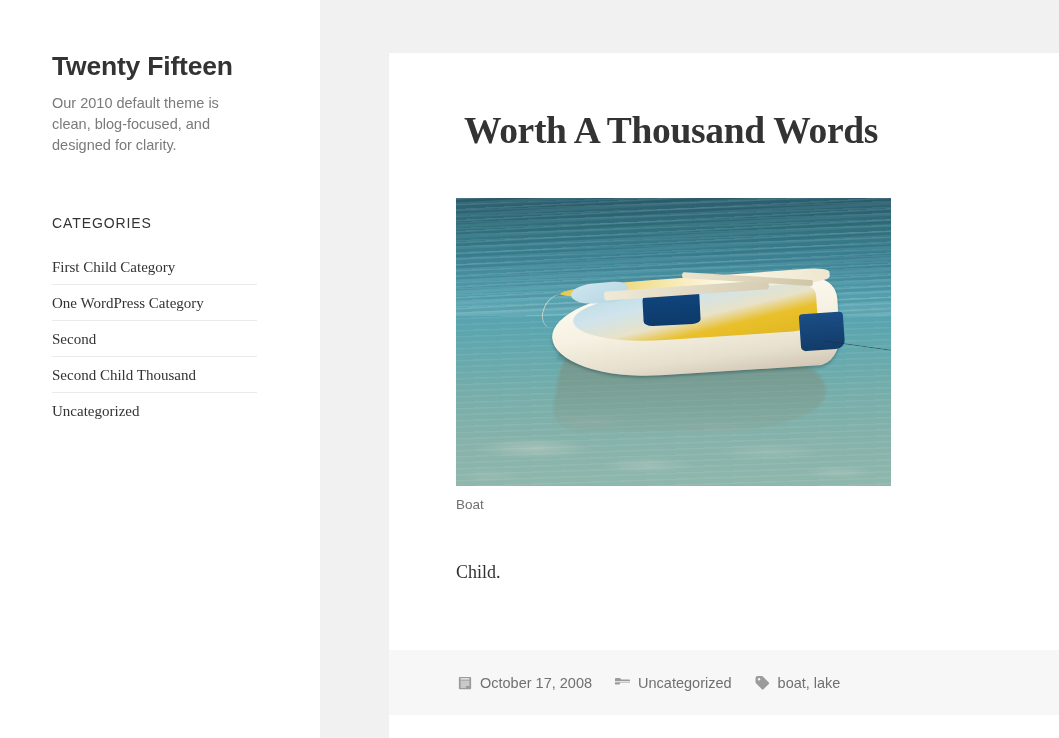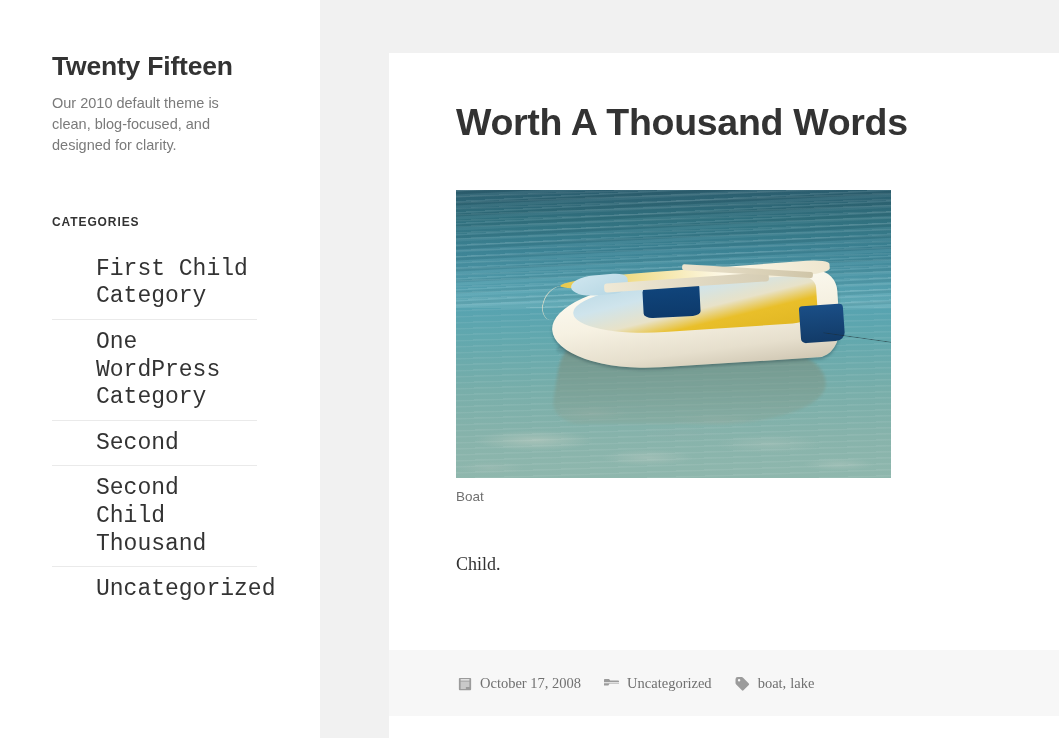--- a/index.html
+++ b/index.html
@@ -51,22 +51,22 @@
     font-weight: 400;
   }
 
   .widget { margin-top: 0; }
   .widget.categories { margin-top: 59px; }
   .widget.meta { margin-top: 53px; }
 
   .widget-title {
     margin: 4px 0 18px 0;
     font-family: "Liberation Sans", sans-serif;
-    font-size: 12px;
-    font-weight: 700;
+    font-size: 14px;
+    font-weight: 400;
     letter-spacing: 0.9px;
     text-transform: uppercase;
     color: #333333;
   }
 
   .widget-list {
     list-style: none;
     margin: 0;
     padding: 0;
     width: 205px;
@@ -74,26 +74,25 @@
 
   .widget-list li {
     border-bottom: 1px solid #eaeaea;
     padding: 0;
   }
   .widget-list li:last-child { border-bottom: none; }
 
   .widget-list a {
     display: block;
     padding: 9px 0 8px 0;
-    font-family: Liberation Mono, monospace;
-    font-size: 23px;
+    font-family: Liberation Serif, serif;
+    font-size: 15px;
     line-height: 1.2;
     color: #333333;
     text-decoration: none;
-    margin-left: 44px;
   }
 
   
   .content-area {
     flex: 1;
     height: 738px;
     background: #f1f1f1;
     padding: 53px 0 0 69px;
     position: relative;
   }
@@ -105,22 +104,22 @@
     position: relative;
   }
 
   .entry-body {
     background: #ffffff;
     padding: 47px 65px 0 67px;
     min-height: 597px;
   }
 
   .entry-title {
-    margin: 0;
-    font-family: Liberation Sans, sans-serif;
+    margin: 8px;
+    font-family: Liberation Serif, serif;
     font-weight: 700;
     font-size: 37.5px;
     line-height: 1.2;
     letter-spacing: -0.3px;
     color: #333333;
   }
 
   .figure {
     margin: 45px 0 0 0;
     padding: 0;
@@ -163,21 +162,20 @@
     align-items: center;
     flex-wrap: wrap;
     gap: 0;
   }
 
   .meta-item {
     display: inline-flex;
     align-items: flex-end;
     margin-right: 22px;
     white-space: nowrap;
-    font-family: Liberation Serif, serif;
   }
   .meta-item:last-child { margin-right: 0; }
 
   .meta-icon {
     display: inline-flex;
     align-items: center;
     justify-content: center;
     width: 17px;
     height: 16px;
     margin-right: 7px;

